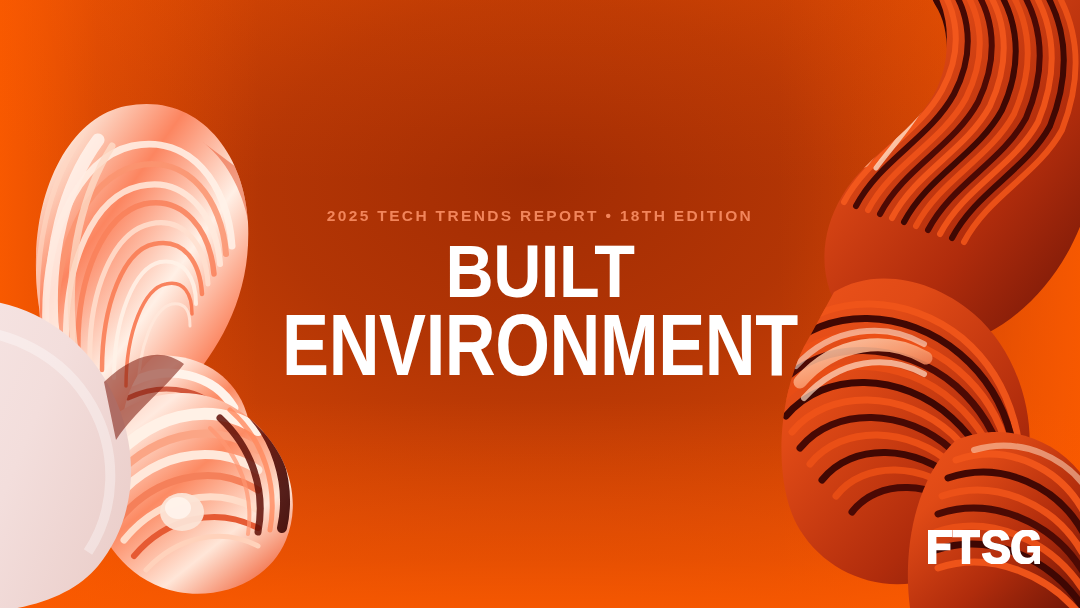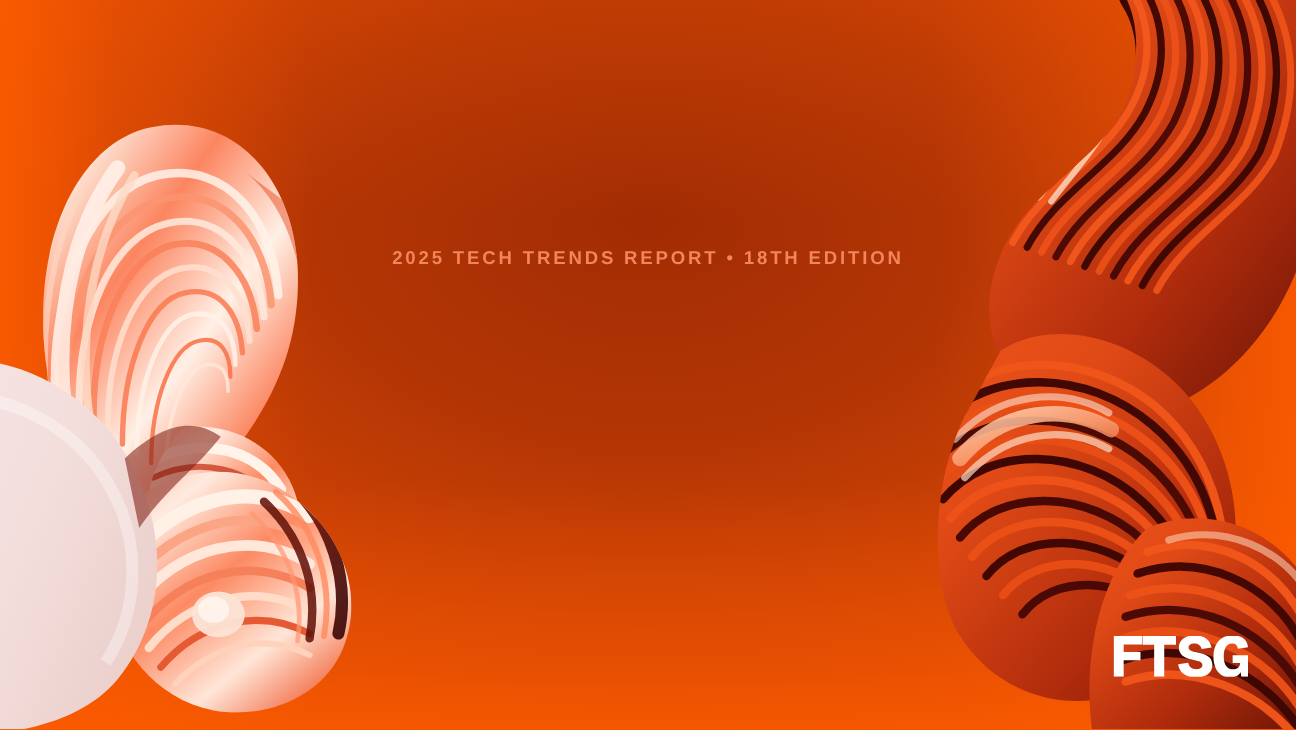--- a/index.html
+++ b/index.html
@@ -319,20 +319,24 @@
           <path d="M 176 550 C 230 532 290 558 322 606" stroke="#3F0703" stroke-width="7"></path>
           <path d="M 178 568 C 232 550 292 576 324 620" stroke="#EE5319" stroke-width="7"></path>
           <path d="M 214 450 C 262 436 308 458 330 494" stroke="#FFD8BE" stroke-width="6" opacity="0.55"></path>
         </g>
       </g>
     </svg>
   </div>
 
   <div class="text-block">
     <div class="eyebrow">2025 TECH TRENDS REPORT • 18TH EDITION</div>
+    <div class="title">
+      <span class="title-line title-line-1">BUILT</span>
+      <span class="title-line title-line-2">ENVIRONMENT</span>
+    </div>
   </div>
 
   <div class="logo">
     <svg width="112" height="34" viewBox="0 0 112 34" aria-hidden="true">
       <g fill="#FFFFFF">
 
         <path d="M 0 0 L 24 0 L 24 7 L 8.4 7 L 8.4 13.4 L 22.4 13.4 L 22.4 20.2 L 8.4 20.2 L 8.4 34 L 0 34 Z"></path>
 
         <path d="M 24.4 0 L 52 0 L 52 7.2 L 42.2 7.2 L 42.2 34 L 33.8 34 L 33.8 7.2 L 24.4 7.2 Z"></path>
 

